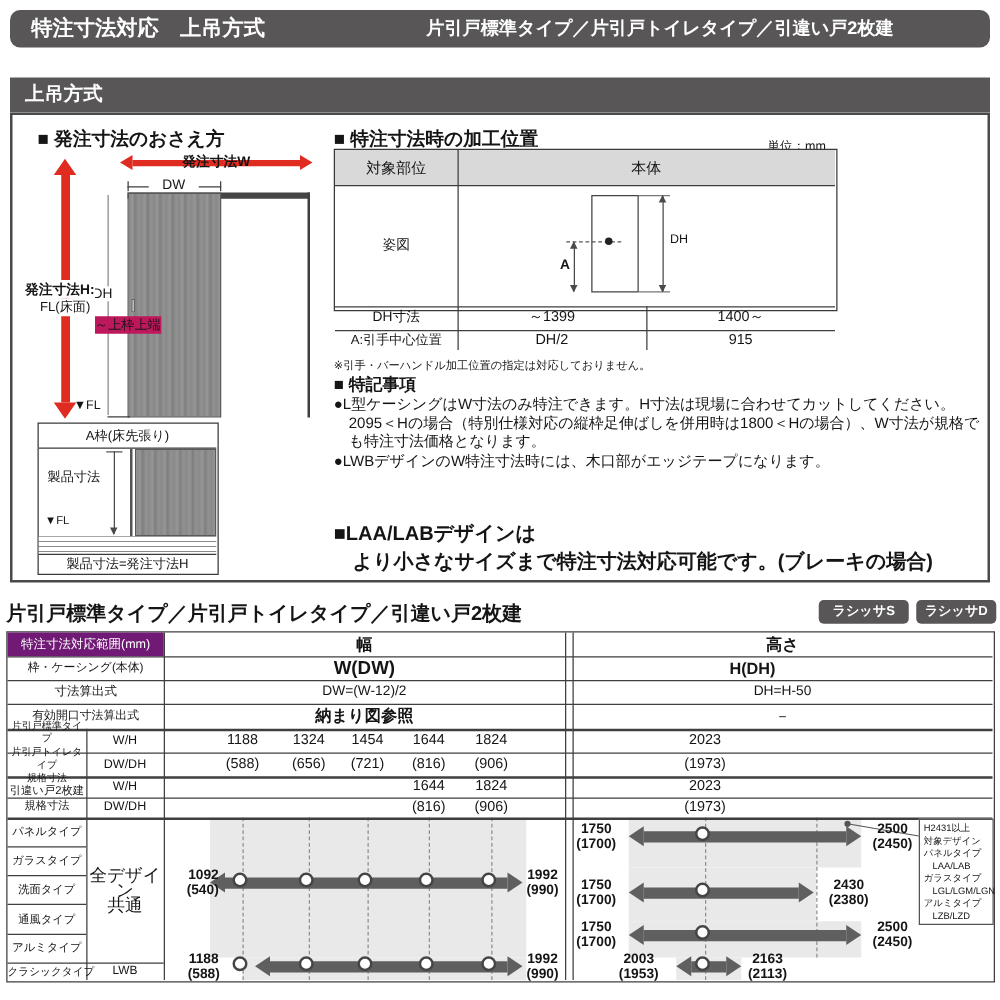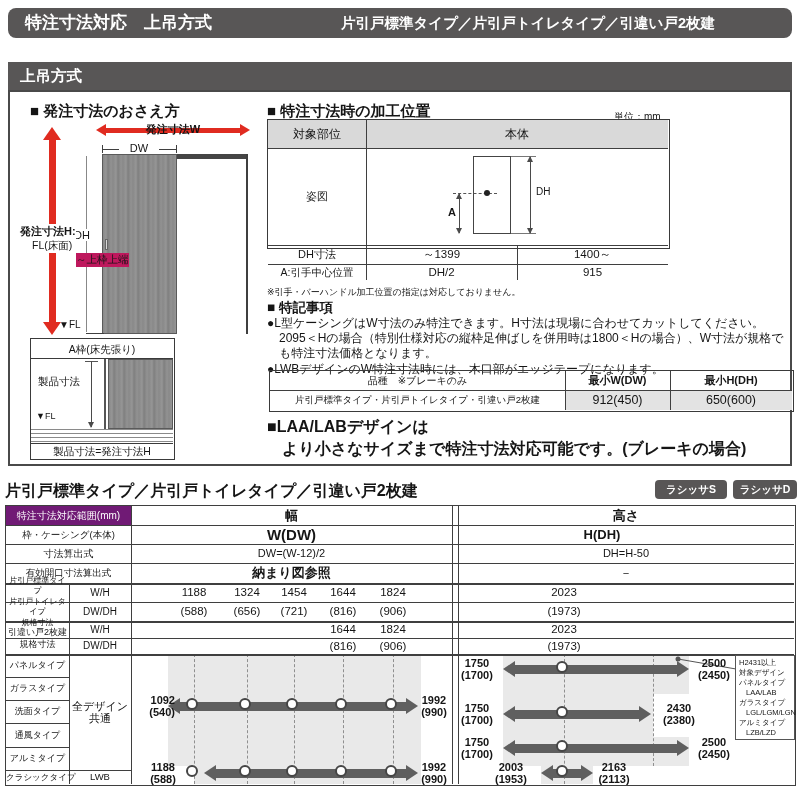--- a/index.html
+++ b/index.html
@@ -134,33 +134,20 @@
       <span class="ab ct" style="left:98px;top:144px;width:151px;height:16px;line-height:16px;font-size:11.5px;">DH/2</span>
       <span class="ab ct" style="left:249px;top:144px;width:151px;height:16px;line-height:16px;font-size:11.5px;">915</span>
     </div>
 
     <span class="ab" style="left:257px;top:194px;font-size:9px;text-align:center;">※引手・バーハンドル加工位置の指定は対応しておりません。</span>
 
     <span class="ab b" style="left:257px;top:207px;font-size:13.5px;">■ 特記事項</span>
     <div class="ab" style="left:257px;top:224px;width:518px;font-size:12px;line-height:15px;padding-left:12px;text-indent:-12px;">●L型ケーシングはW寸法のみ特注できます。H寸法は現場に合わせてカットしてください。2095＜Hの場合（特別仕様対応の縦枠足伸ばしを併用時は1800＜Hの場合）、W寸法が規格でも特注寸法価格となります。</div>
     <div class="ab" style="left:257px;top:270px;width:518px;font-size:12px;line-height:15px;padding-left:12px;text-indent:-12px;">●LWBデザインのW特注寸法時には、木口部がエッジテープになります。</div>
 
-    <div class="ab" style="left:259px;top:278px;width:525px;height:42px;border:1.5px solid #3a3a3a;">
-      <i class="ltgray" style="left:295px;top:19px;width:105px;height:20px;"></i>
-      <i class="ltgray" style="left:400px;top:19px;width:122px;height:20px;"></i>
-      <i class="hl" style="left:0;top:19px;width:522px;"></i>
-      <i class="vl" style="left:295px;top:0;height:39px;"></i>
-      <i class="vl" style="left:400px;top:0;height:39px;"></i>
-      <span class="ab ct" style="left:0;top:0;width:295px;height:19px;line-height:19px;font-size:10px;">品種　※ブレーキのみ</span>
-      <span class="ab ct b" style="left:295px;top:0;width:105px;height:19px;line-height:19px;font-size:11px;">最小W(DW)</span>
-      <span class="ab ct b" style="left:400px;top:0;width:122px;height:19px;line-height:19px;font-size:11px;">最小H(DH)</span>
-      <span class="ab ct" style="left:0;top:19px;width:295px;height:20px;line-height:20px;font-size:9.5px;">片引戸標準タイプ・片引戸トイレタイプ・引違い戸2枚建</span>
-      <span class="ab ct" style="left:295px;top:19px;width:105px;height:20px;line-height:20px;font-size:12.5px;">912(450)</span>
-      <span class="ab ct" style="left:400px;top:19px;width:122px;height:20px;line-height:20px;font-size:12.5px;">650(600)</span>
-    </div>
 
     <span class="ab b" style="left:257px;top:325px;font-size:16px;">■LAA/LABデザインは</span>
     <span class="ab b" style="left:272px;top:347px;font-size:16px;">より小さなサイズまで特注寸法対応可能です。(ブレーキの場合)</span>
   </div>
 
   <span class="ab b" style="left:5px;top:481px;font-size:16px;">片引戸標準タイプ／片引戸トイレタイプ／引違い戸2枚建</span>
   <span class="ab ct b" style="left:655px;top:480px;width:72px;height:19px;line-height:19px;font-size:10.5px;background:#585656;color:#fff;border-radius:4px;">ラシッサS</span>
   <span class="ab ct b" style="left:733px;top:480px;width:64px;height:19px;line-height:19px;font-size:10.5px;background:#585656;color:#fff;border-radius:4px;">ラシッサD</span>
 
   <div class="ab" style="left:5px;top:505px;width:791px;height:281px;border:1.5px solid #3f3f3f;background:#fff;">
@@ -246,21 +233,21 @@
     <span class="ab ct" style="left:312px;top:132px;width:50px;line-height:16px;font-size:11.5px;">(816)</span>
     <span class="ab ct" style="left:362px;top:132px;width:50px;line-height:16px;font-size:11.5px;">(906)</span>
     <span class="ab ct" style="left:518px;top:132px;width:80px;line-height:16px;font-size:11.5px;">(1973)</span>
 
     <span class="ab ct" style="left:0;top:148px;width:63px;line-height:23px;font-size:9px;">パネルタイプ</span>
     <span class="ab ct" style="left:0;top:171px;width:63px;line-height:23px;font-size:9px;">ガラスタイプ</span>
     <span class="ab ct" style="left:0;top:194px;width:63px;line-height:23px;font-size:9px;">洗面タイプ</span>
     <span class="ab ct" style="left:0;top:217px;width:63px;line-height:24px;font-size:9px;">通風タイプ</span>
     <span class="ab ct" style="left:0;top:241px;width:63px;line-height:23px;font-size:9px;">アルミタイプ</span>
     <span class="ab ct" style="left:0;top:264px;width:63px;line-height:14px;font-size:8.5px;">クラシックタイプ</span>
-    <div class="ab fc" style="left:63px;top:148px;width:62px;height:116px;font-size:11px;line-height:12px;text-align:center;">
+    <div class="ab fc" style="left:63px;top:148px;width:62px;height:116px;font-size:14px;line-height:12px;text-align:center;">
       <span>全デザイン</span>
       <span>共通</span>
     </div>
     <span class="ab ct" style="left:63px;top:264px;width:62px;line-height:14px;font-size:9.5px;">LWB</span>
 
     <i class="garrow" style="left:174px;top:196px;width:226px;"></i>
     <i class="dot" style="left:180px;top:192px;"></i>
     <i class="dot" style="left:233px;top:192px;"></i>
     <i class="dot" style="left:280px;top:192px;"></i>
     <i class="dot" style="left:329px;top:192px;"></i>

